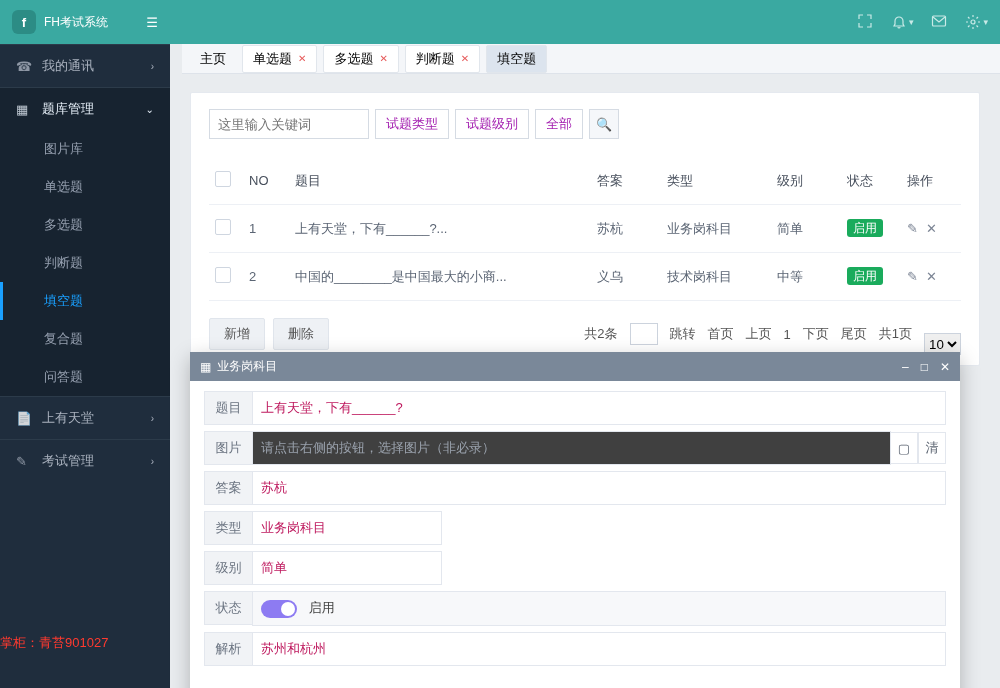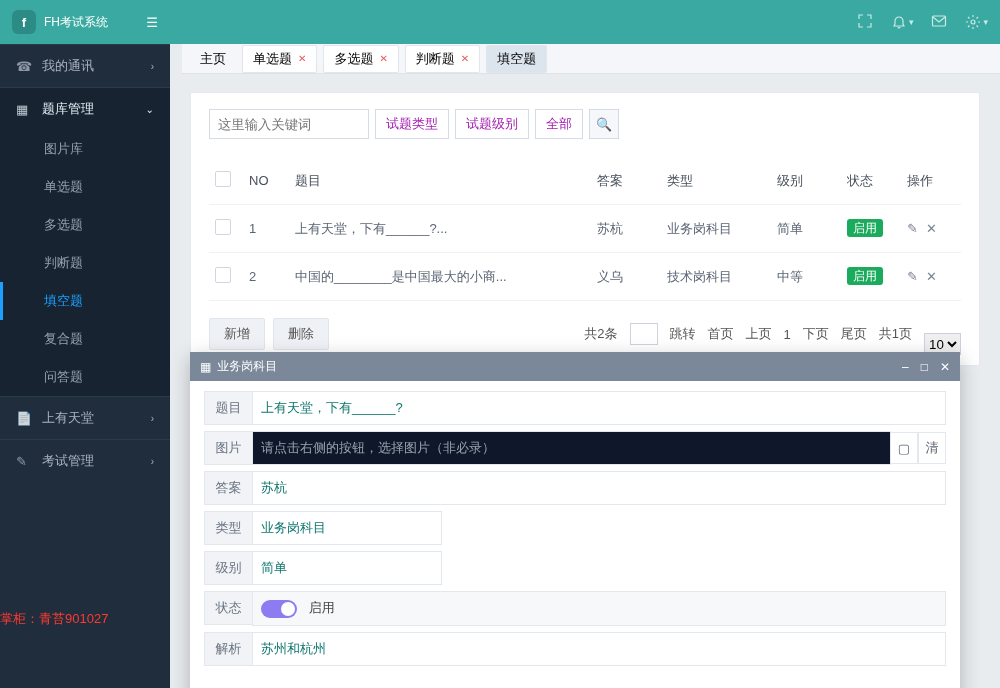--- a/index.html
+++ b/index.html
@@ -13,21 +13,21 @@
 .top-teal { background: #3aa9a1; height: 44px; position: absolute; left: 170px; right: 0; top: 0; display: flex; align-items: center; justify-content: flex-end; padding: 0 12px; gap: 18px; color: #c9eae7; }
 .top-teal span svg { width: 16px; height: 16px; }
 .menu-item { display: flex; align-items: center; padding: 12px 16px; cursor: pointer; border-bottom: 0; color: #aab2bf; }
 .menu-item.section { border-top: 1px solid #2c3b4a; }
 .menu-item .mi-icon { width: 16px; display: inline-block; margin-right: 10px; opacity: .8; }
 .menu-item .chev { margin-left: auto; font-size: 10px; }
 .submenu { background: #172330; }
 .submenu .sm-item { padding: 10px 44px; cursor: pointer; color: #96a0b0; }
 .submenu .sm-item.active { color: #1aa0ff; border-left: 3px solid #1aa0ff; padding-left: 41px; }
 .menu-item.active { background: #172330; color: #e5eef7; }
-.watermark { position: absolute; bottom: 56px; left: 0; color: #ff3a2f; font-size: 13px; padding: 4px 0; }
+.watermark { position: absolute; bottom: 32px; left: 0; color: #ff3a2f; font-size: 13px; padding: 4px 0; }
 
 
 .main { position: absolute; left: 170px; right: 0; top: 44px; bottom: 0; }
 .tabs { background: #f4f6f9; height: 30px; display: flex; align-items: center; padding: 0 8px; border-bottom: 1px solid #dee3ea; margin-left: 12px; }
 .tabs .tab { padding: 4px 10px; border: 1px solid #e1e6ec; background: #fff; margin-right: 6px; display: flex; align-items: center; border-radius: 2px; }
 .tabs .tab.home { border: none; background: none; }
 .tabs .tab .x { color: #e65a5a; margin-left: 6px; font-size: 10px; }
 .tabs .tab.active { background: #dce4ee; }
 
 .content { padding: 18px 20px; }
@@ -52,23 +52,23 @@
 .pager select { height: 22px; border: 1px solid #ccd3dd; margin-top: 20px; }
 
 
 .modal-backdrop { position: absolute; left: 190px; right: 40px; top: 352px; }
 .modal { background: #fff; border-radius: 2px; box-shadow: 0 6px 20px rgba(0,0,0,.25); }
 .modal-title { background: #7a8899; color: #fff; padding: 6px 10px; display: flex; align-items: center; font-size: 12px; }
 .modal-title .t-ctrl { margin-left: auto; display: flex; gap: 12px; }
 .modal-body { padding: 10px 14px 6px; }
 .frow { display: flex; align-items: center; margin-bottom: 6px; }
 .flabel { width: 48px; padding: 7px 0; text-align: center; color: #6a7380; background: #f1f3f6; border: 1px solid #e3e7ee; border-right: none; }
-.finput { flex: 1; border: 1px solid #e3e7ee; padding: 7px 8px; color: #0f766e; background: #fff; min-height: 32px; }
+.finput { flex: 1; border: 1px solid #e3e7ee; padding: 7px 8px; color: #be185d; background: #fff; min-height: 32px; }
 .frow.narrow .finput { flex: 0 0 190px; }
-.frow.gray .finput { background: #0f172a; color: #9aa2ad; }
+.frow.gray .finput { background: #404040; color: #9aa2ad; }
 .img-btns { display: flex; margin-left: -1px; }
 .img-btns .ib { width: 28px; height: 32px; border: 1px solid #e3e7ee; background: #fff; display: flex; align-items: center; justify-content: center; color: #5a6370; }
 .switch { width: 36px; height: 18px; border-radius: 9px; background: #8d7bf2; position: relative; display: inline-block; vertical-align: middle; margin-right: 8px; }
 .switch::after { content: ""; position: absolute; right: 2px; top: 2px; width: 14px; height: 14px; border-radius: 50%; background: #fff; }
 .modal-foot { display: flex; justify-content: center; gap: 10px; padding: 10px 0 14px; }
 </style>
 </head>
 <body>
 
 <div class="sidebar">

